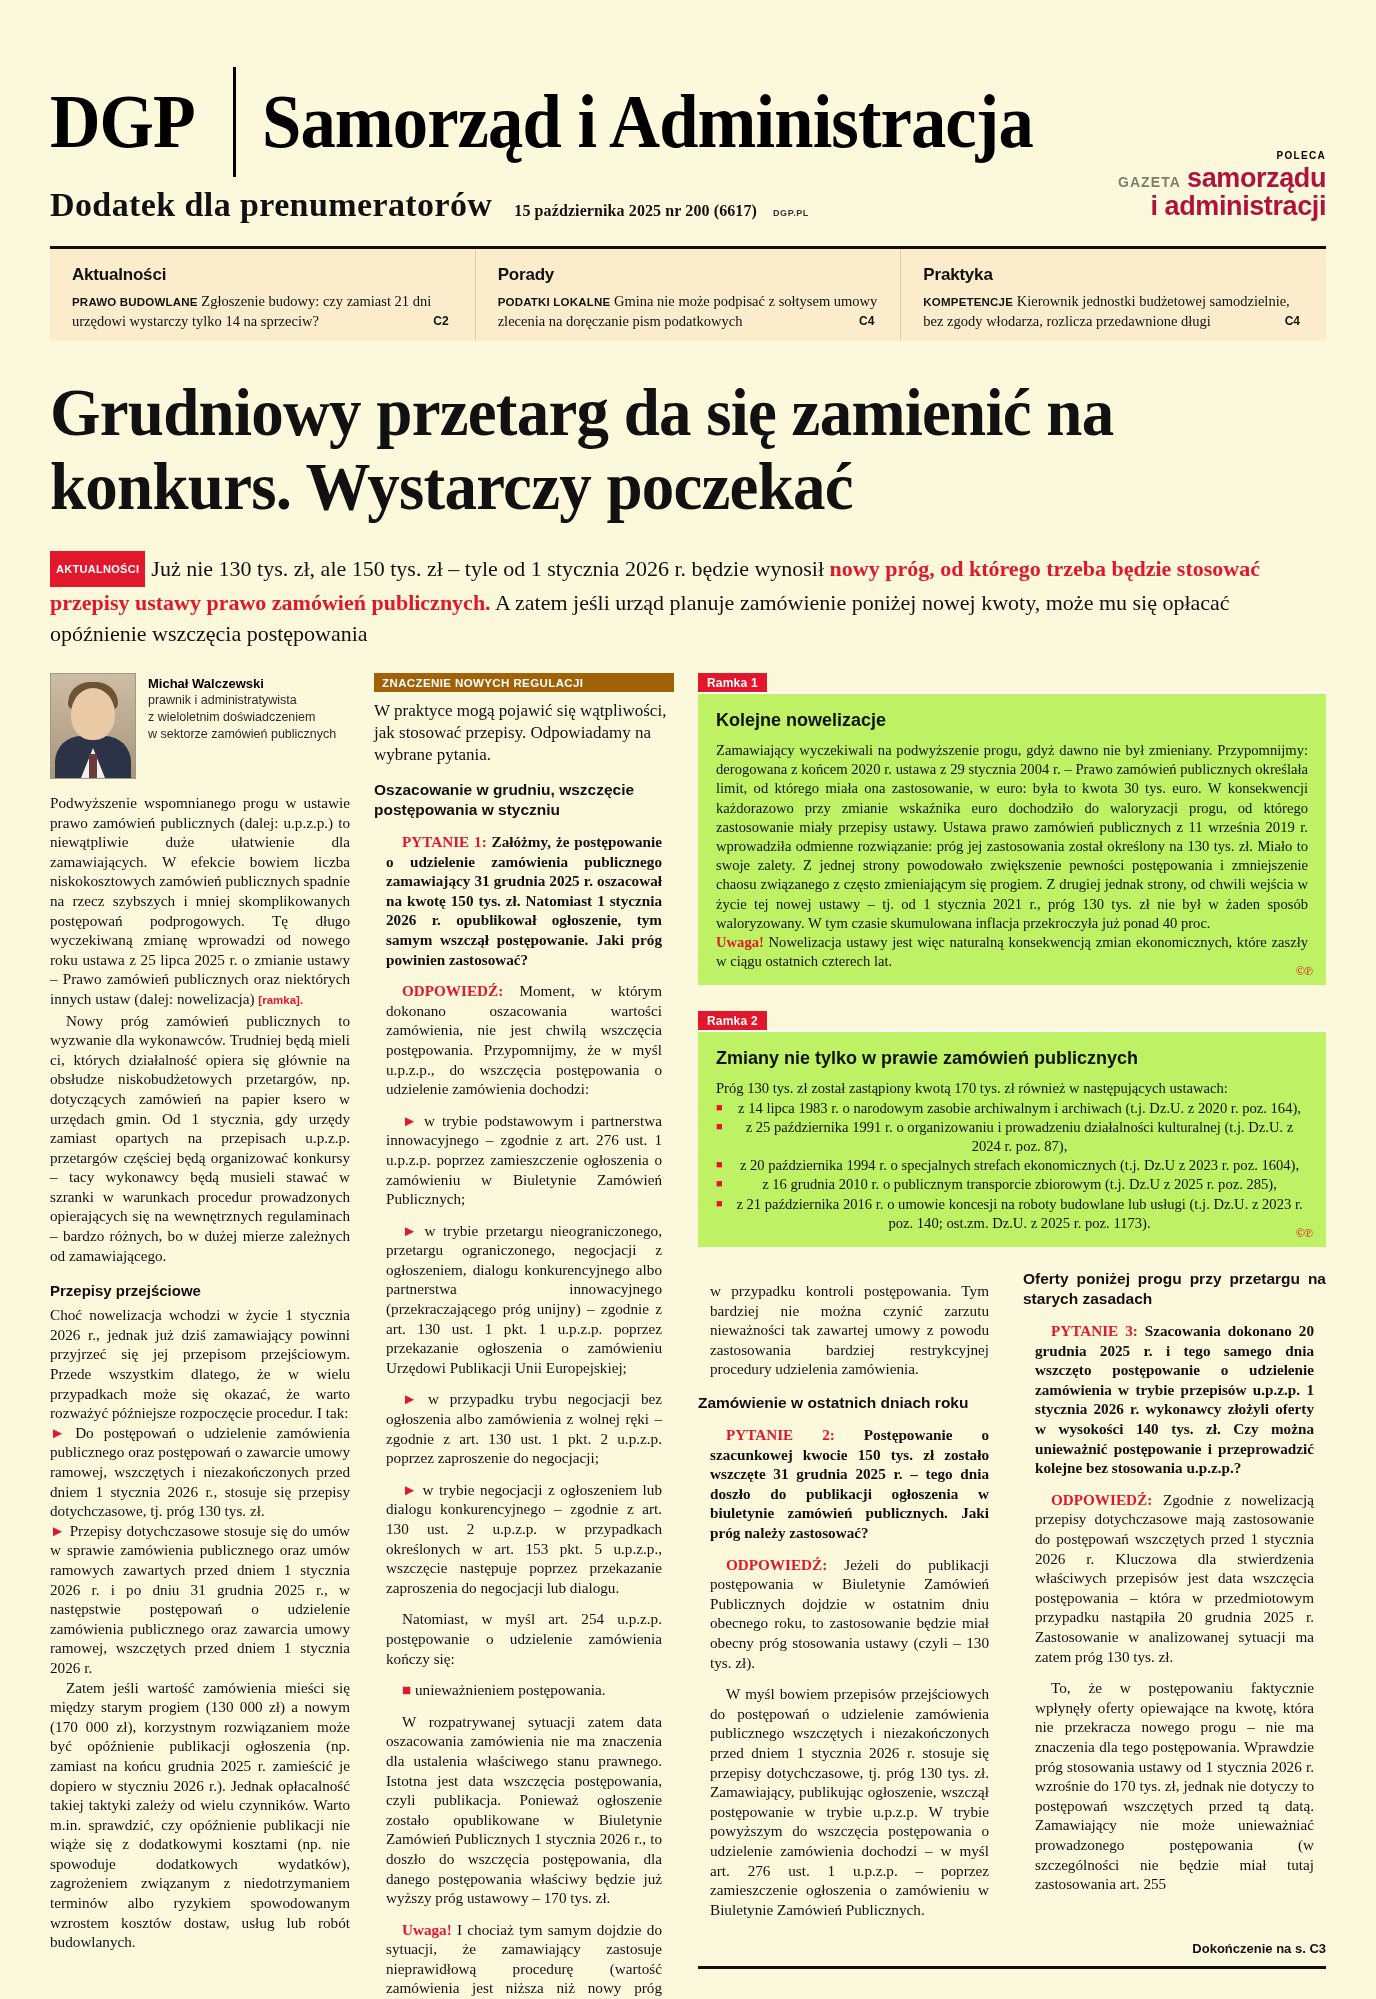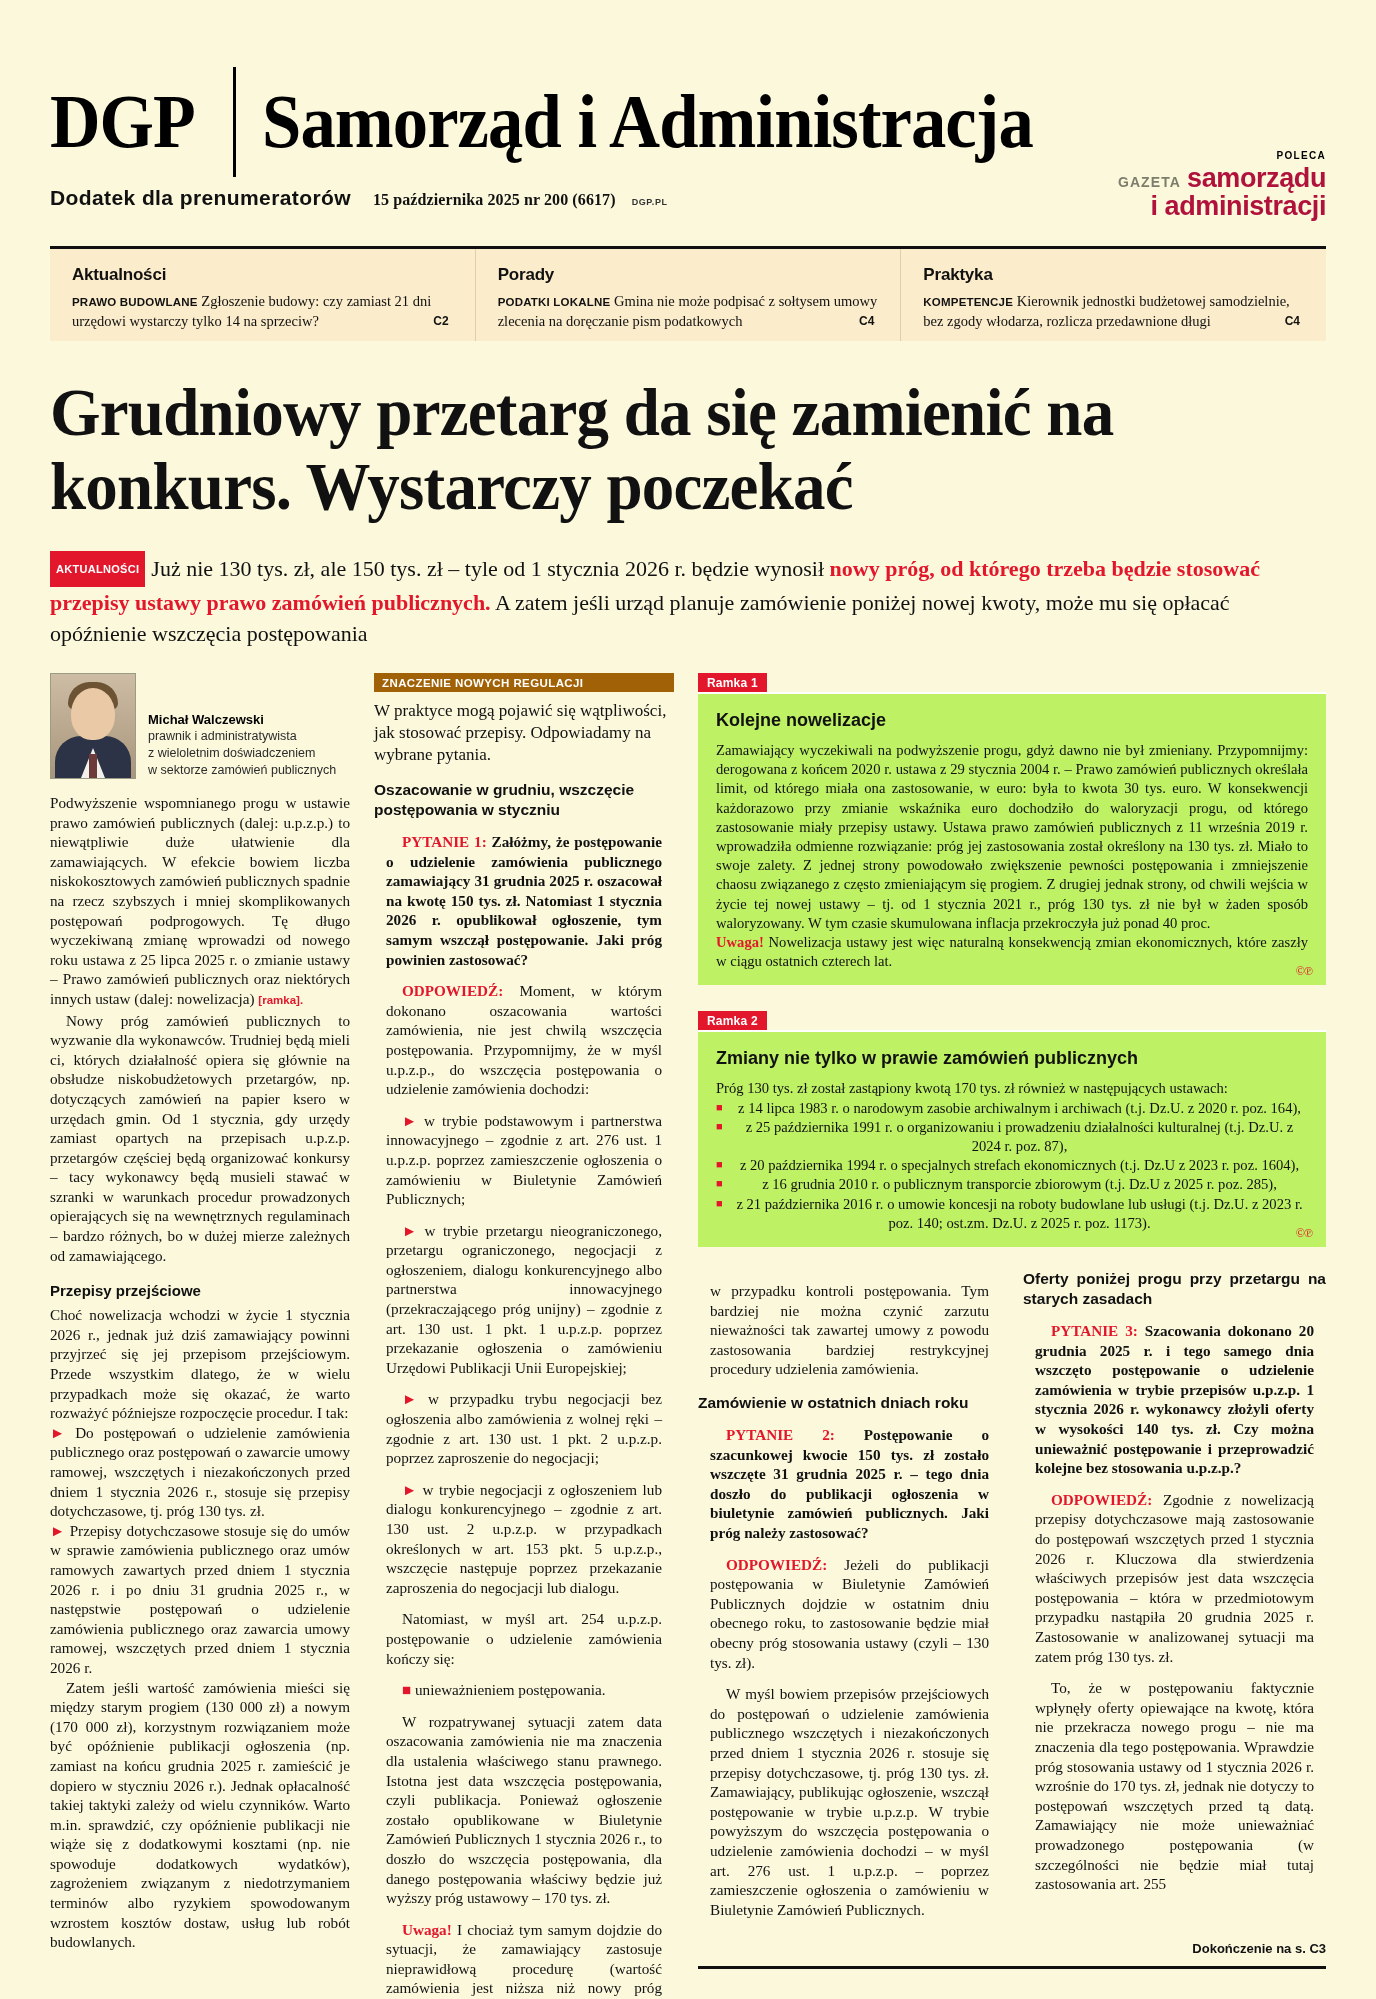--- a/index.html
+++ b/index.html
@@ -24,21 +24,21 @@
   .mast-title{
     font-family:"Liberation Serif", serif;
     font-weight:700; font-size:76px; line-height:86px;
     color:#000; letter-spacing:-1px;
     transform:scaleX(0.93); transform-origin:left top;
     white-space:nowrap;
   }
 
   
   .dateline{position:relative; display:flex; align-items:baseline; height:56px; margin-top:6px;}
-  .dl-sub{font-family:Liberation Sans, sans-serif; font-weight:700; font-size:21px; letter-spacing:.4px;}
+  .dl-sub{font-family:Liberation Serif, serif; font-weight:700; font-size:34px; letter-spacing:.4px;}
   .dl-date{font-family:"Liberation Serif", serif; font-weight:700; font-size:16px; margin-left:22px; letter-spacing:.1px;}
   .dl-site{font-family:"Liberation Sans", sans-serif; font-weight:700; font-size:9px; letter-spacing:.6px; margin-left:16px; color:#333;}
 
   .poleca-wrap{position:absolute; right:0; top:-36px; text-align:right;}
   .poleca{font-family:"Liberation Sans", sans-serif; font-weight:700; font-size:10px; letter-spacing:1.3px; color:#000; margin-bottom:3px;}
   .gaz-line{display:flex; align-items:baseline; justify-content:flex-end;}
   .gaz-small{font-family:"Liberation Sans", sans-serif; font-weight:600; font-size:14px; letter-spacing:1.1px; color:#7d7d6c; margin-right:6px;}
   .gaz-red{font-family:"Liberation Sans", sans-serif; font-weight:700; font-size:27px; line-height:28px; color:#b0123c; letter-spacing:-.4px;}
   .gaz-red2{font-family:"Liberation Sans", sans-serif; font-weight:700; font-size:27px; line-height:28px; color:#b0123c; letter-spacing:-.4px; text-align:right;}
 
@@ -72,21 +72,21 @@
   .lead b{color:#e3172b;}
 
   
   .grid{display:flex; margin-top:24px; gap:0;}
   .col{box-sizing:border-box;}
   .col1{width:330px; padding-right:22px;}
   .col2{width:330px; padding-right:20px; padding-left:2px;}
   .colR{width:640px; padding-left:4px;}
 
   
-  .byline{display:flex; gap:12px; margin-bottom:14px;align-items:flex-end;}
+  .byline{display:flex; gap:12px; margin-bottom:14px;}
   .photo{
     width:84px; height:104px; flex:0 0 84px;
     background:linear-gradient(#cdbda4,#a8957c);
     border:1px solid #9b9b86; position:relative; overflow:hidden;
   }
   .photo .head{position:absolute; left:20px; top:14px; width:44px; height:52px; border-radius:50% 50% 46% 46%; background:#e9c9a6;}
   .photo .hair{position:absolute; left:17px; top:8px; width:50px; height:28px; border-radius:26px 26px 8px 8px; background:#6b5334;}
   .photo .body{position:absolute; left:4px; bottom:0; width:76px; height:42px; background:#2c3347; border-radius:26px 26px 0 0;}
   .photo .shirt{position:absolute; left:30px; bottom:0; width:24px; height:30px; background:#f2f0ea; clip-path:polygon(50% 0,100% 100%,0 100%);}
   .photo .tie{position:absolute; left:38px; bottom:0; width:8px; height:24px; background:#6c3a3a;}

